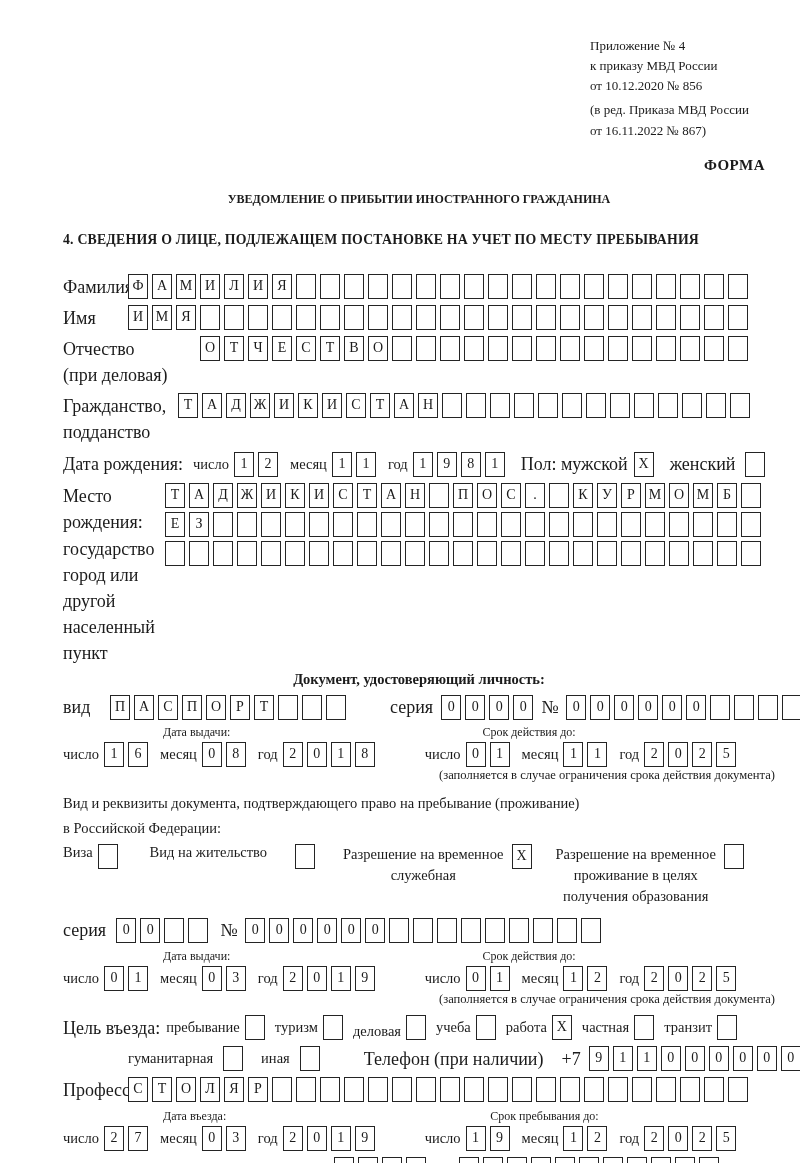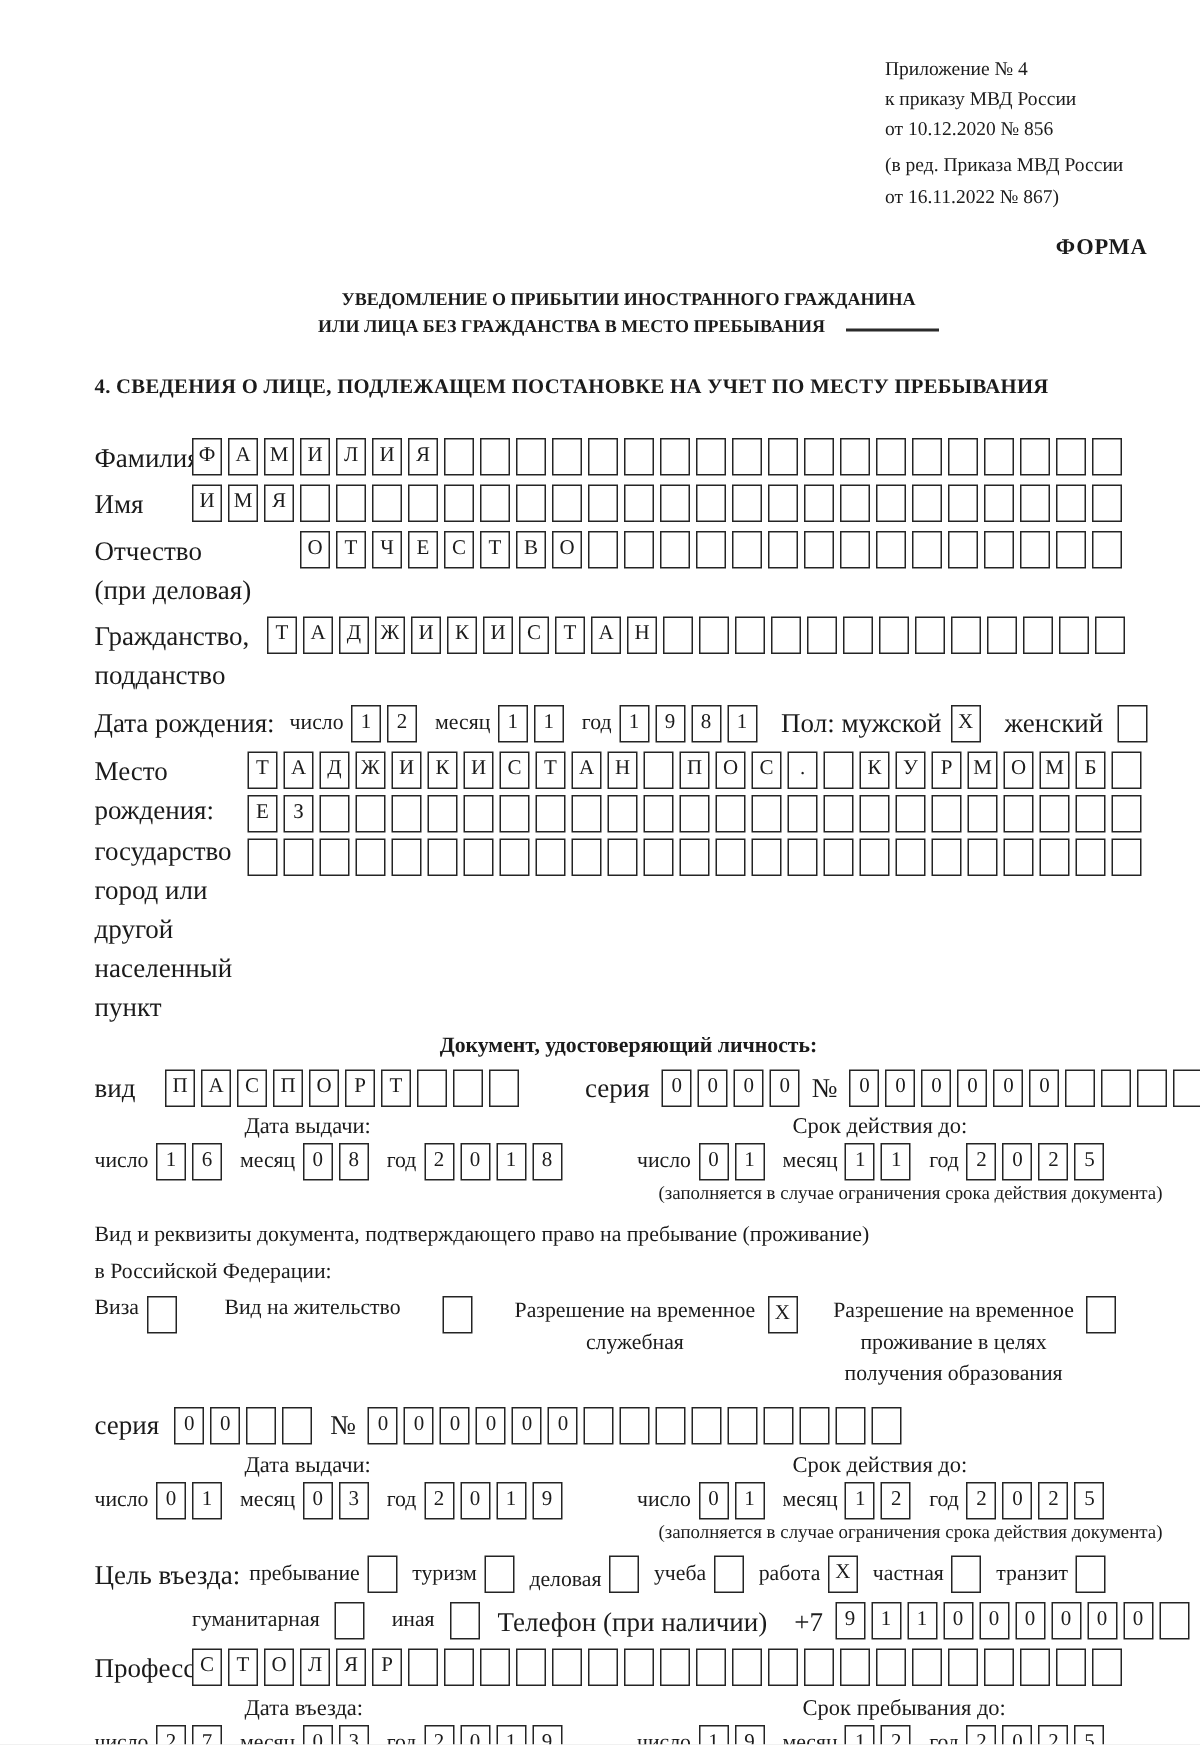--- a/index.html
+++ b/index.html
@@ -21,21 +21,21 @@
   .w65{width:65px;} .w102{width:102px;} .w115{width:115px;} .w137{width:137px;} .w47{width:47px;}
   .cells{white-space:nowrap;line-height:0;}
   .cells.stack{margin-bottom:4px;}
   .cell{
     box-sizing:border-box;display:inline-block;width:20px;height:25px;border:1.6px solid #242424;
     margin-right:4px;text-align:center;line-height:22px;font-size:14px;background:#fff;vertical-align:top;
   }
   .dgroup{display:flex;align-items:center;}
   .dgroup .dl{margin-right:5px;}
   .dgroup .cells{margin-right:8px;}
-  .dhead{display:flex;font-size:15px;margin-bottom:2px;gap:29px;}
+  .dhead{display:flex;font-size:12px;margin-bottom:2px;}
   .footnote{text-align:right;font-size:12.6px;margin:1px 0 8px 0;}
   .center-bold{text-align:center;font-weight:bold;font-size:14.5px;margin:2px 0 6px 0;}
   .optlabel{margin-right:5px;}
   .opt{display:flex;align-items:flex-start;}
   .opt .ml{text-align:center;line-height:1.45;margin-right:8px;}
   .intro{font-size:14.5px;line-height:1.7;margin-bottom:4px;}
   .mt6{margin-top:6px;} .mt10{margin-top:10px;}
 </style>
 </head>
 <body>
@@ -48,23 +48,20 @@
       <div>к приказу МВД России</div>
       <div>от 10.12.2020 № 856</div>
       <div style="margin-top:4px;">(в ред. Приказа МВД России</div>
       <div>от 16.11.2022 № 867)</div>
     </div>
     <div class="forma">ФОРМА</div>
   </div>
 
   <div class="title">
     <div>УВЕДОМЛЕНИЕ О ПРИБЫТИИ ИНОСТРАННОГО ГРАЖДАНИНА</div>
-    <div>
-      <span>ИЛИ ЛИЦА БЕЗ ГРАЖДАНСТВА В МЕСТО ПРЕБЫВАНИЯ</span><span class="blankline"></span>
-    </div>
   </div>
 
   <div class="secthead">4. СВЕДЕНИЯ О ЛИЦЕ, ПОДЛЕЖАЩЕМ ПОСТАНОВКЕ НА УЧЕТ ПО МЕСТУ ПРЕБЫВАНИЯ</div>
 
   <div class="frow">
     <div class="flabel w65">Фамилия</div>
     <div class="cells"><span class="cell">Ф</span><span class="cell">А</span><span class="cell">М</span><span class="cell">И</span><span class="cell">Л</span><span class="cell">И</span><span class="cell">Я</span><span class="cell"></span><span class="cell"></span><span class="cell"></span><span class="cell"></span><span class="cell"></span><span class="cell"></span><span class="cell"></span><span class="cell"></span><span class="cell"></span><span class="cell"></span><span class="cell"></span><span class="cell"></span><span class="cell"></span><span class="cell"></span><span class="cell"></span><span class="cell"></span><span class="cell"></span><span class="cell"></span><span class="cell"></span></div>
   </div>
 
   <div class="frow">
@@ -249,21 +246,21 @@
 
   <div class="frow" style="align-items:center;margin-left:65px;">
     <span class="opt" style="align-items:center;">
       <span class="optlabel" style="margin-right:10px;">гуманитарная</span>
       <span class="cells"><span class="cell"></span></span>
     </span>
     <span class="opt" style="align-items:center;margin-left:14px;">
       <span class="optlabel" style="margin-right:10px;">иная</span>
       <span class="cells"><span class="cell"></span></span>
     </span>
-    <span class="flabel" style="margin:0 18px 0 8px;text-align:center;">Телефон (при наличии)</span>
+    <span class="flabel" style="margin:0 18px 0 40px;text-align:center;">Телефон (при наличии)</span>
     <span class="flabel" style="margin-right:8px;">+7</span>
     <span class="cells"><span class="cell">9</span><span class="cell">1</span><span class="cell">1</span><span class="cell">0</span><span class="cell">0</span><span class="cell">0</span><span class="cell">0</span><span class="cell">0</span><span class="cell">0</span><span class="cell"></span></span>
   </div>
 
   <div class="frow" style="align-items:center;">
     <div class="flabel w102">Профессия</div>
     <div class="cells" style="margin-left:-37px;"><span class="cell">С</span><span class="cell">Т</span><span class="cell">О</span><span class="cell">Л</span><span class="cell">Я</span><span class="cell">Р</span><span class="cell"></span><span class="cell"></span><span class="cell"></span><span class="cell"></span><span class="cell"></span><span class="cell"></span><span class="cell"></span><span class="cell"></span><span class="cell"></span><span class="cell"></span><span class="cell"></span><span class="cell"></span><span class="cell"></span><span class="cell"></span><span class="cell"></span><span class="cell"></span><span class="cell"></span><span class="cell"></span><span class="cell"></span><span class="cell"></span></div>
   </div>
 
   <div class="dhead mt6">

